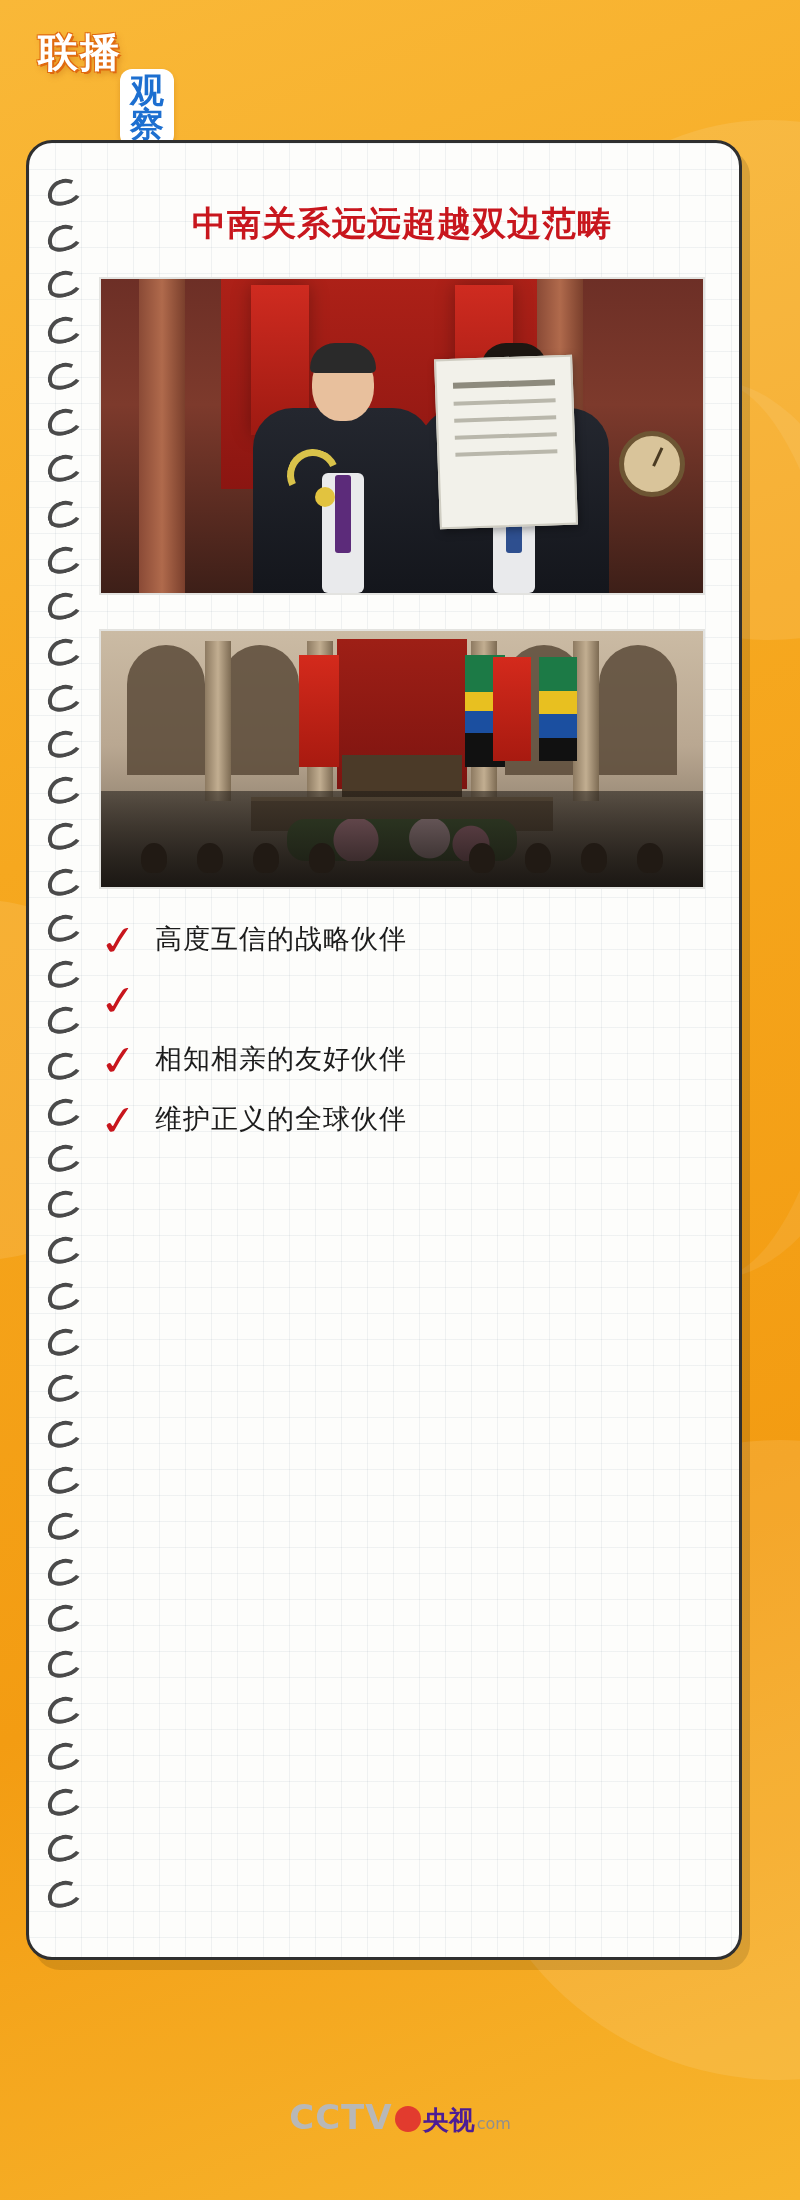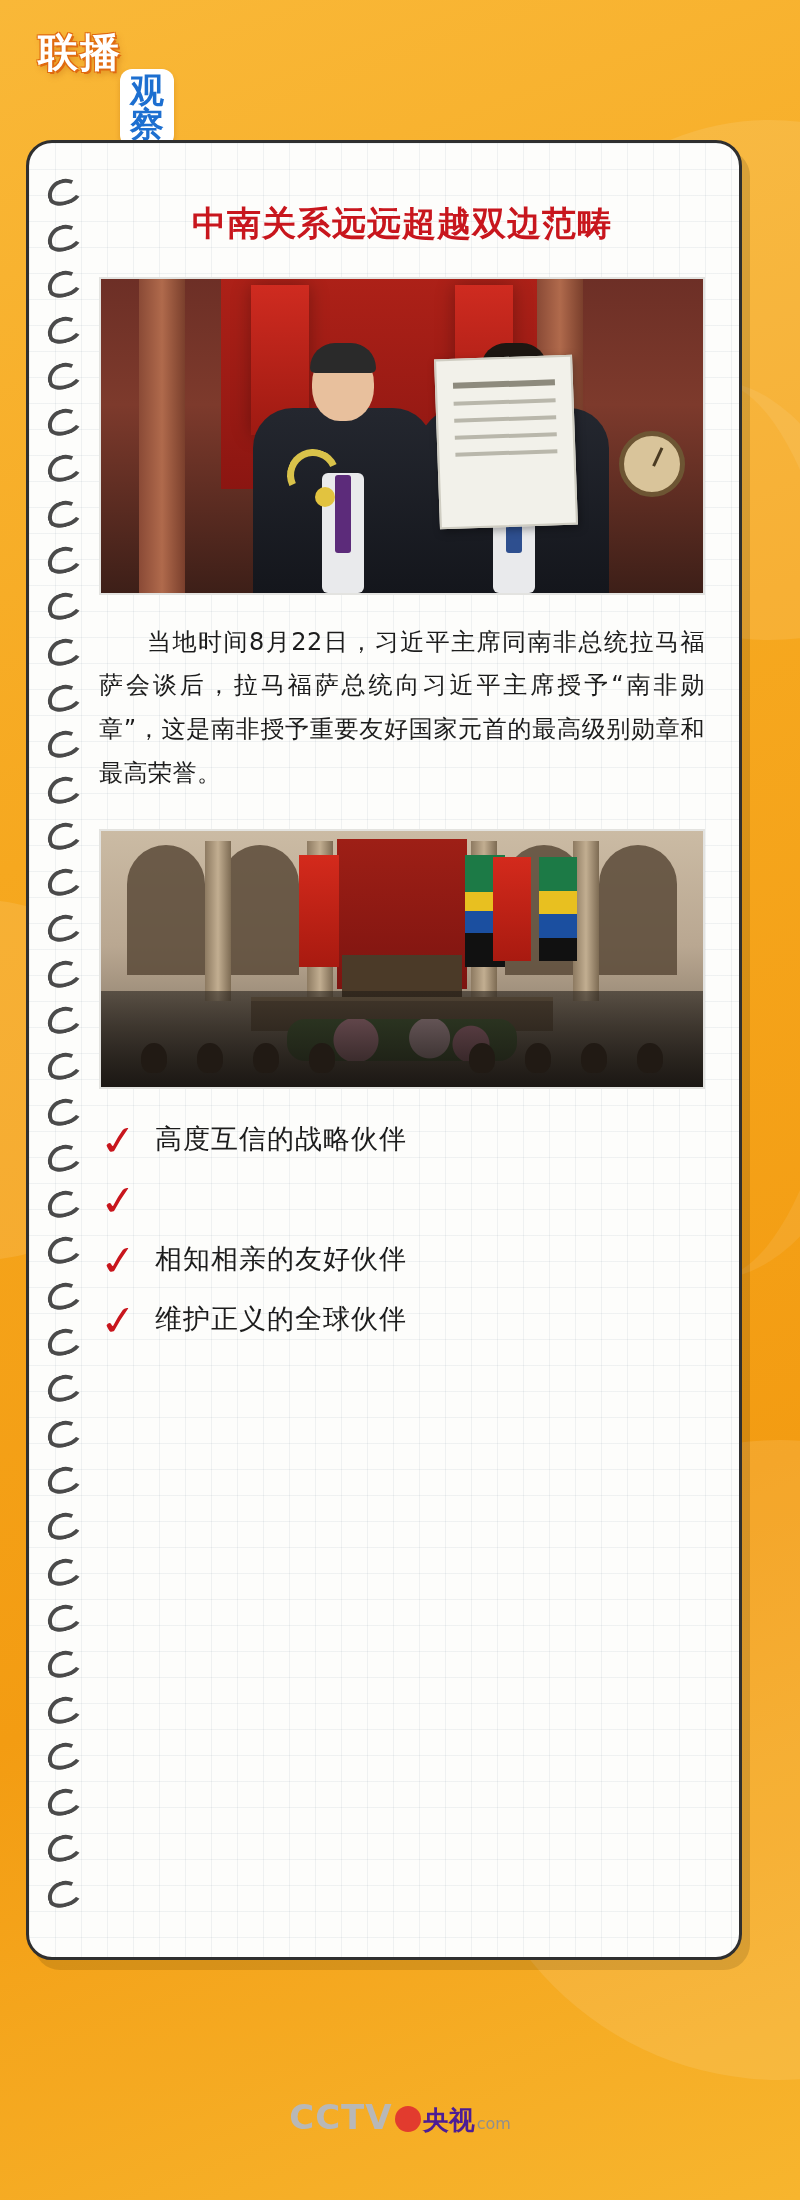--- a/index.html
+++ b/index.html
@@ -453,21 +453,20 @@
       </div>
       <div class="cert">
         <i></i>
         <i></i>
         <i></i>
         <i></i>
         <i></i>
       </div>
     </figure>
 
-    <p class="para">当地时间8月22日，习近平主席同南非总统拉马福萨会谈后，拉马福萨总统向习近平主席授予“南非勋章”，这是南非授予重要友好国家元首的最高级别勋章和最高荣誉。</p>
 
     <figure class="photo p2">
       <div class="bg"></div>
       <div class="backwall"></div>
       <div class="arch" style="left:26px"></div>
       <div class="arch" style="left:120px"></div>
       <div class="arch" style="right:120px"></div>
       <div class="arch" style="right:26px"></div>
       <div class="col" style="left:104px"></div>
       <div class="col" style="left:206px"></div>

